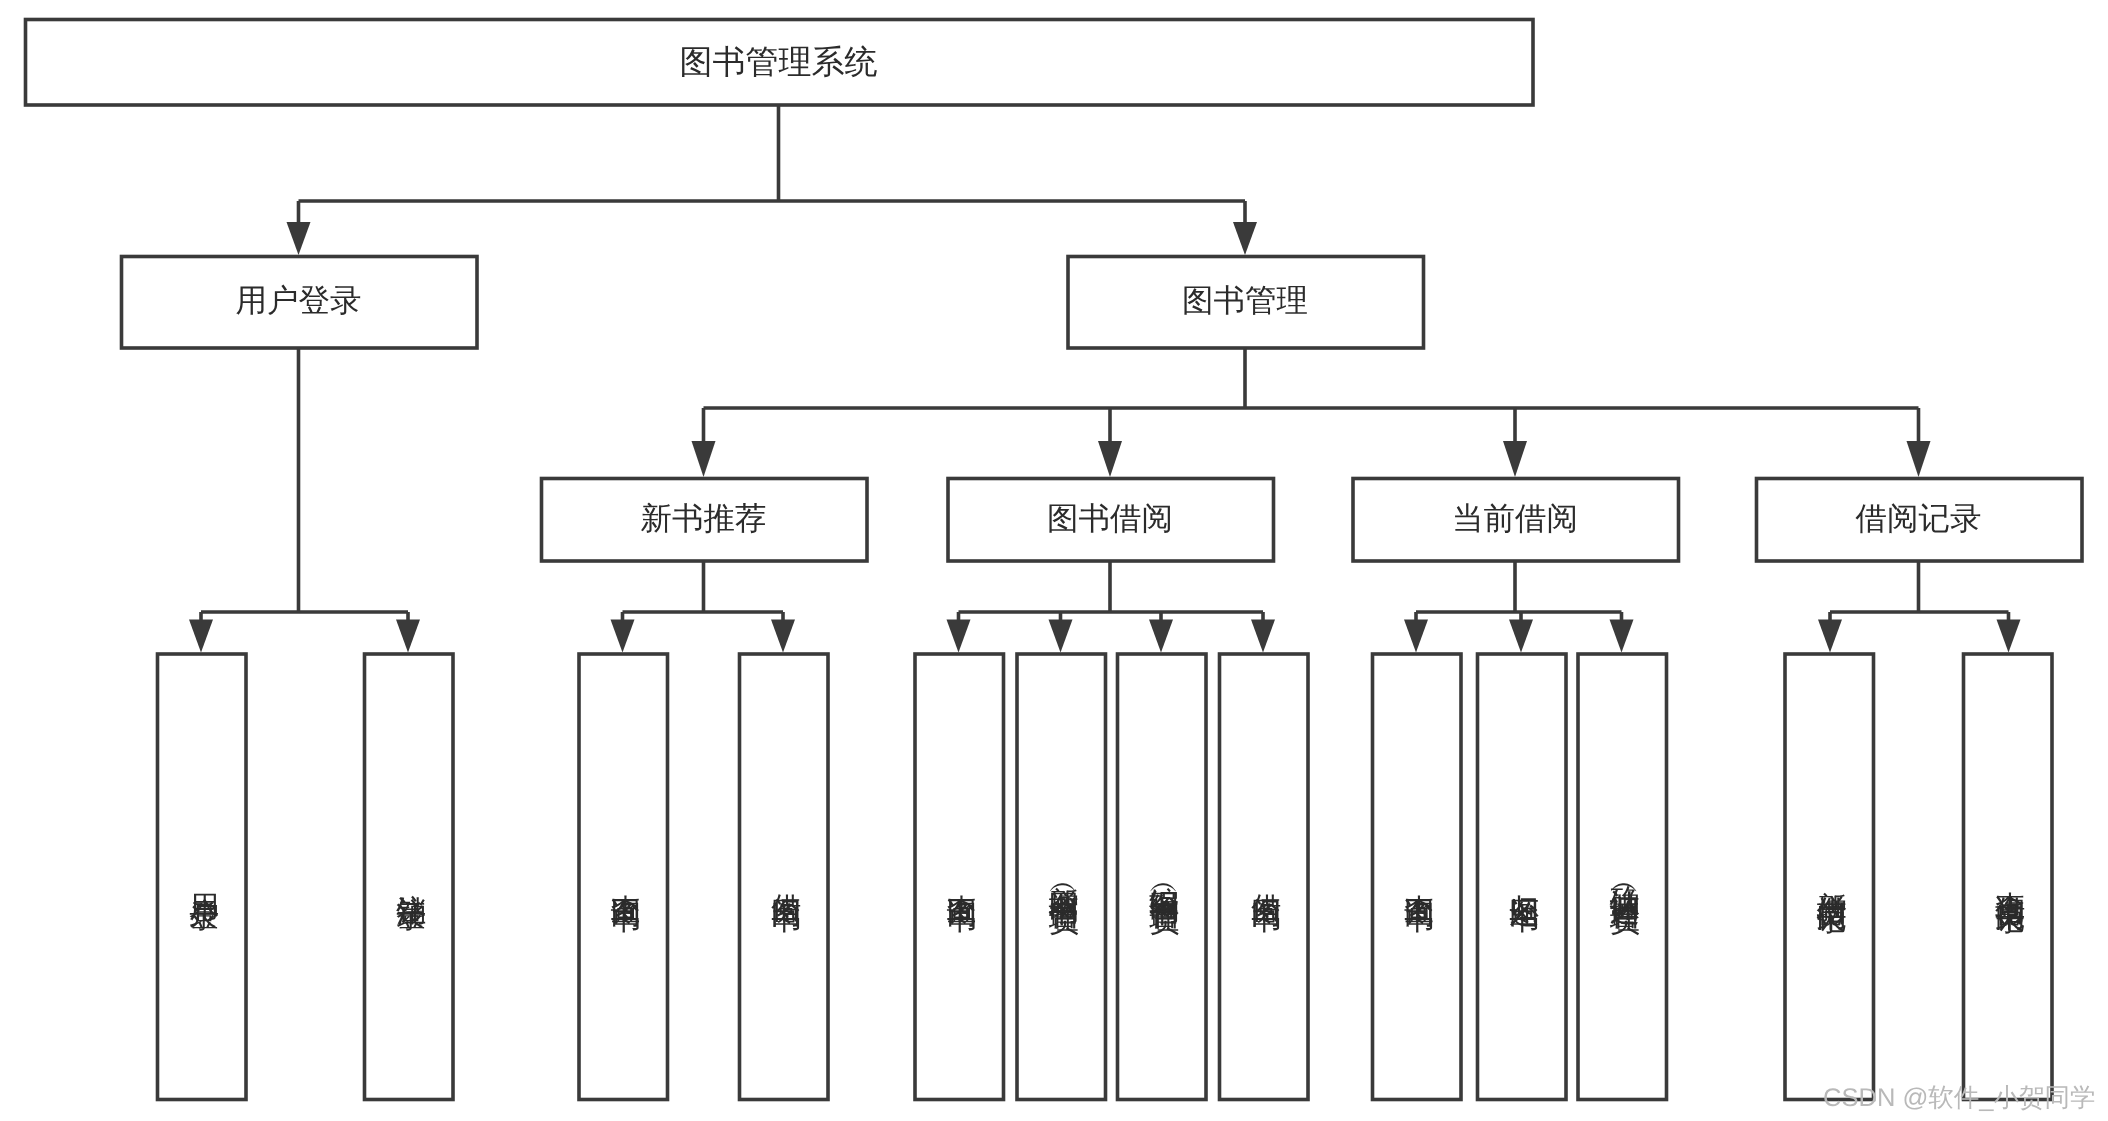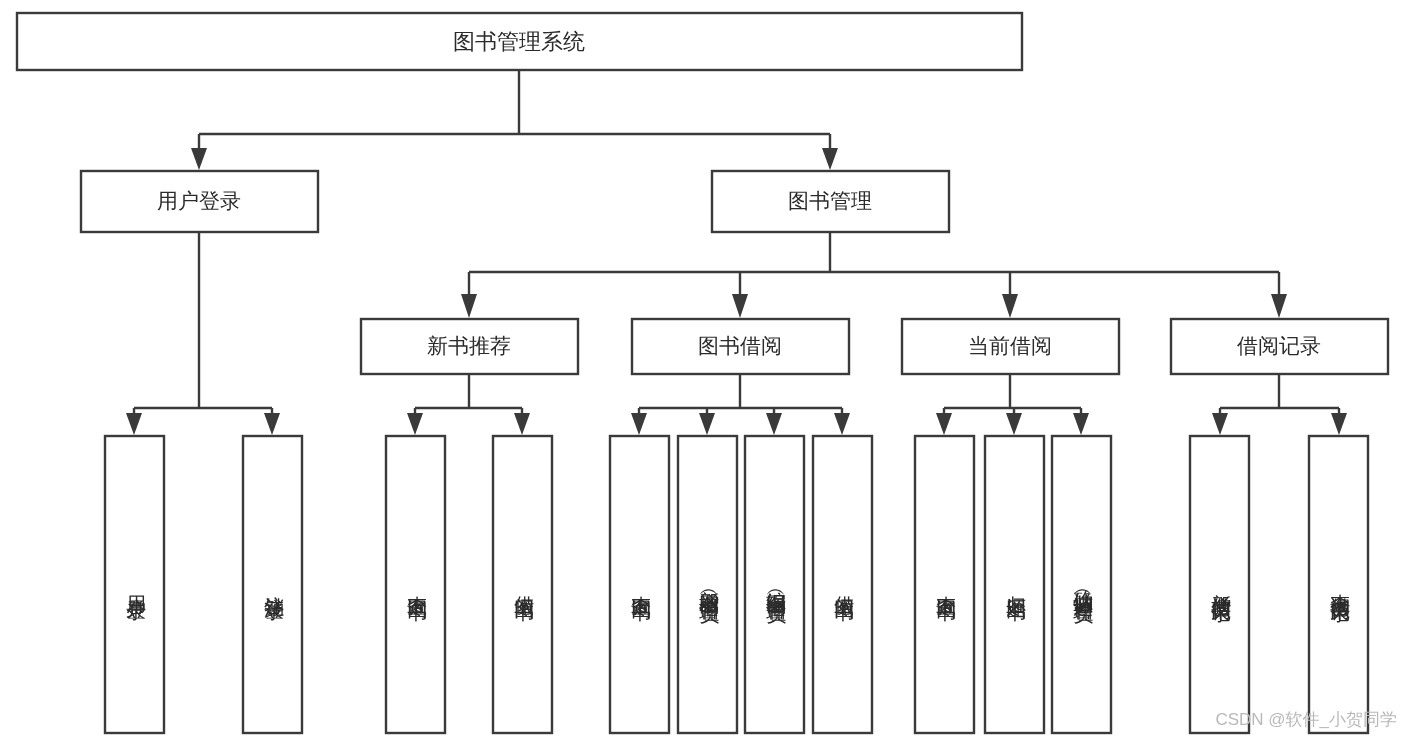--- a/index.html
+++ b/index.html
@@ -56,21 +56,21 @@
     stroke-width: 2.4;
     fill: none;
   }
   .arrow-head {
     fill: #3a3a3a;
     stroke: none;
   }
   .watermark {
     position: absolute;
     right: 8px;
-    bottom: 16px;
+    bottom: 4px;
     font-family: "Liberation Sans", "DejaVu Sans", sans-serif;
     font-size: 17px;
     color: #b9b9b9;
     white-space: nowrap;
     user-select: none;
   }
 </style>
 </head>
 <body>
 

